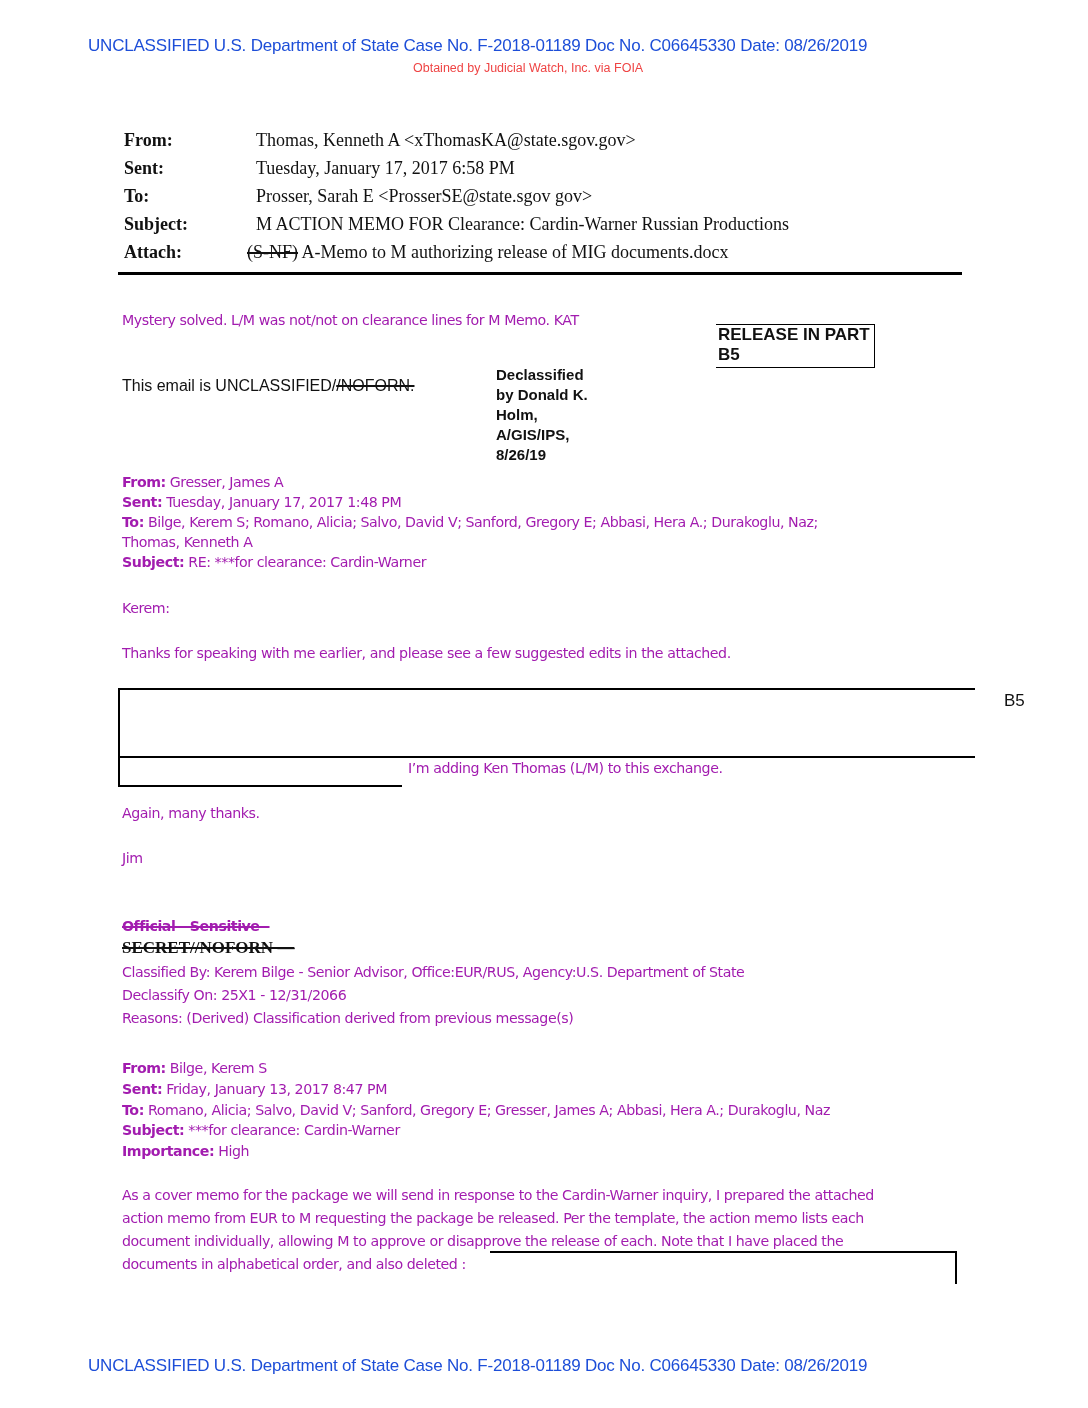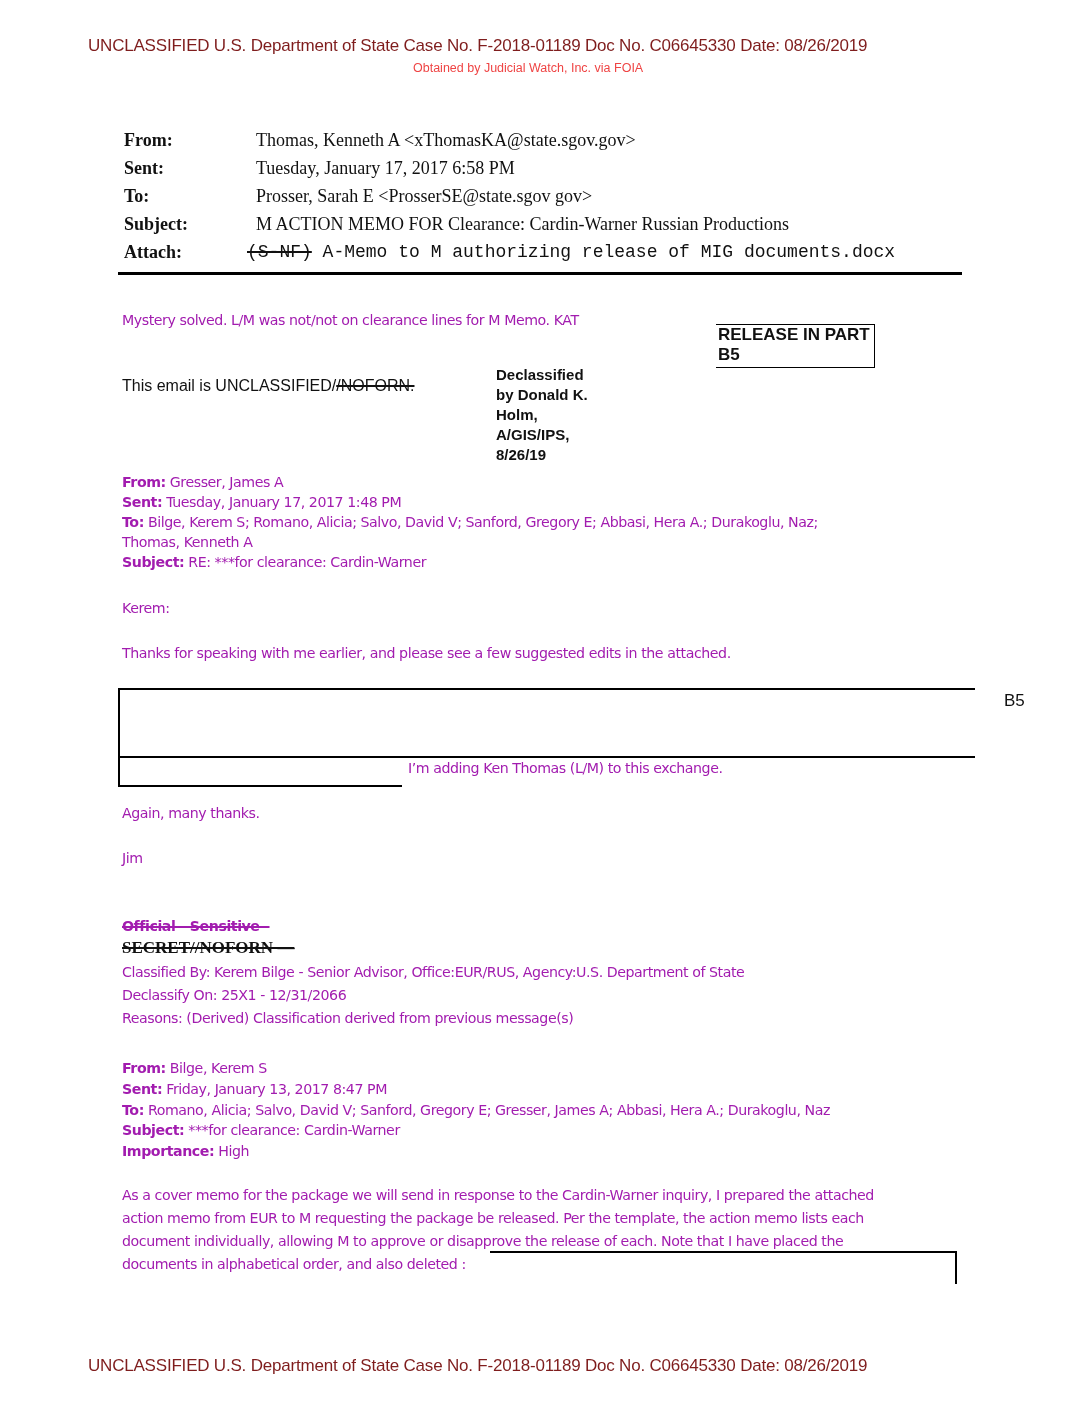--- a/index.html
+++ b/index.html
@@ -1,18 +1,18 @@
 <!DOCTYPE html>
 <html><head>
 <meta charset="utf-8">
 <style>
   html, body { margin: 0; padding: 0; background: #ffffff; }
   body { width: 1088px; height: 1408px; position: relative; overflow: hidden; color: #111; }
   .abs { position: absolute; white-space: nowrap; }
-  .stamp { font-family: "Liberation Sans", sans-serif; font-size: 17px; color: #7f1d1d; letter-spacing: -0.2px; }
+  .stamp { font-family: "Liberation Sans", sans-serif; font-size: 17px; color: #1d4ed8; letter-spacing: -0.2px; }
   .stamp-sub { font-family: "Liberation Sans", sans-serif; font-size: 12.5px; color: #ef4444; }
   .hdr-label { font-family: "Liberation Serif", serif; font-weight: bold; font-size: 18px; }
   .hdr-val { font-family: "Liberation Serif", serif; font-size: 18px; }
   .strike { text-decoration: line-through; text-decoration-thickness: 2px; }
   .hr-rule { position: absolute; left: 118px; top: 272px; width: 844px; height: 3px; background: #000; }
   .body-txt { font-family: "DejaVu Sans", sans-serif; font-size: 14.2px; letter-spacing: -0.45px; color: #a21caf; }
   .decl { font-family: "Liberation Sans", sans-serif; font-weight: bold; font-size: 15px; line-height: 20px; white-space: pre-line; }
   .rel-box { position: absolute; left: 716px; top: 324px; width: 158px; height: 42px; border-top: 1px solid #000; border-right: 1px solid #000; border-bottom: 1px solid #000; }
   .rel-text { font-family: "Liberation Sans", sans-serif; font-weight: bold; font-size: 17px; line-height: 20px; white-space: pre-line; padding-left: 2px; }
   .b { font-weight: bold; }
@@ -33,21 +33,21 @@
   <div class="abs hdr-label" style="left:124px; top:158px;">Sent:</div>
   <div class="abs hdr-val" style="left:256px; top:158px;">Tuesday, January 17, 2017 6:58 PM</div>
 
   <div class="abs hdr-label" style="left:124px; top:186px;">To:</div>
   <div class="abs hdr-val" style="left:256px; top:186px;">Prosser, Sarah E &lt;ProsserSE@state.sgov gov&gt;</div>
 
   <div class="abs hdr-label" style="left:124px; top:214px;">Subject:</div>
   <div class="abs hdr-val" style="left:256px; top:214px;">M ACTION MEMO FOR Clearance: Cardin-Warner Russian Productions</div>
 
   <div class="abs hdr-label" style="left:124px; top:242px;font-family:Liberation Serif, serif;">Attach:</div>
-  <div class="abs hdr-val" style="left:247px; top:242px;font-family:Liberation Mono, monospace;">
+  <div class="abs hdr-val" style="left:247px; top:242px;">
     <span class="strike">(S-NF)</span><span> A-Memo to M authorizing release of MIG documents.docx</span>
   </div>
 </div>
 <div class="hr-rule"></div>
 
 <div class="abs body-txt" style="left:122px; top:312px;">Mystery solved. L/M was not/not on clearance lines for M Memo.  KAT</div>
 
 <div class="rel-box">
   <div class="rel-text">RELEASE IN PART
 B5</div>

